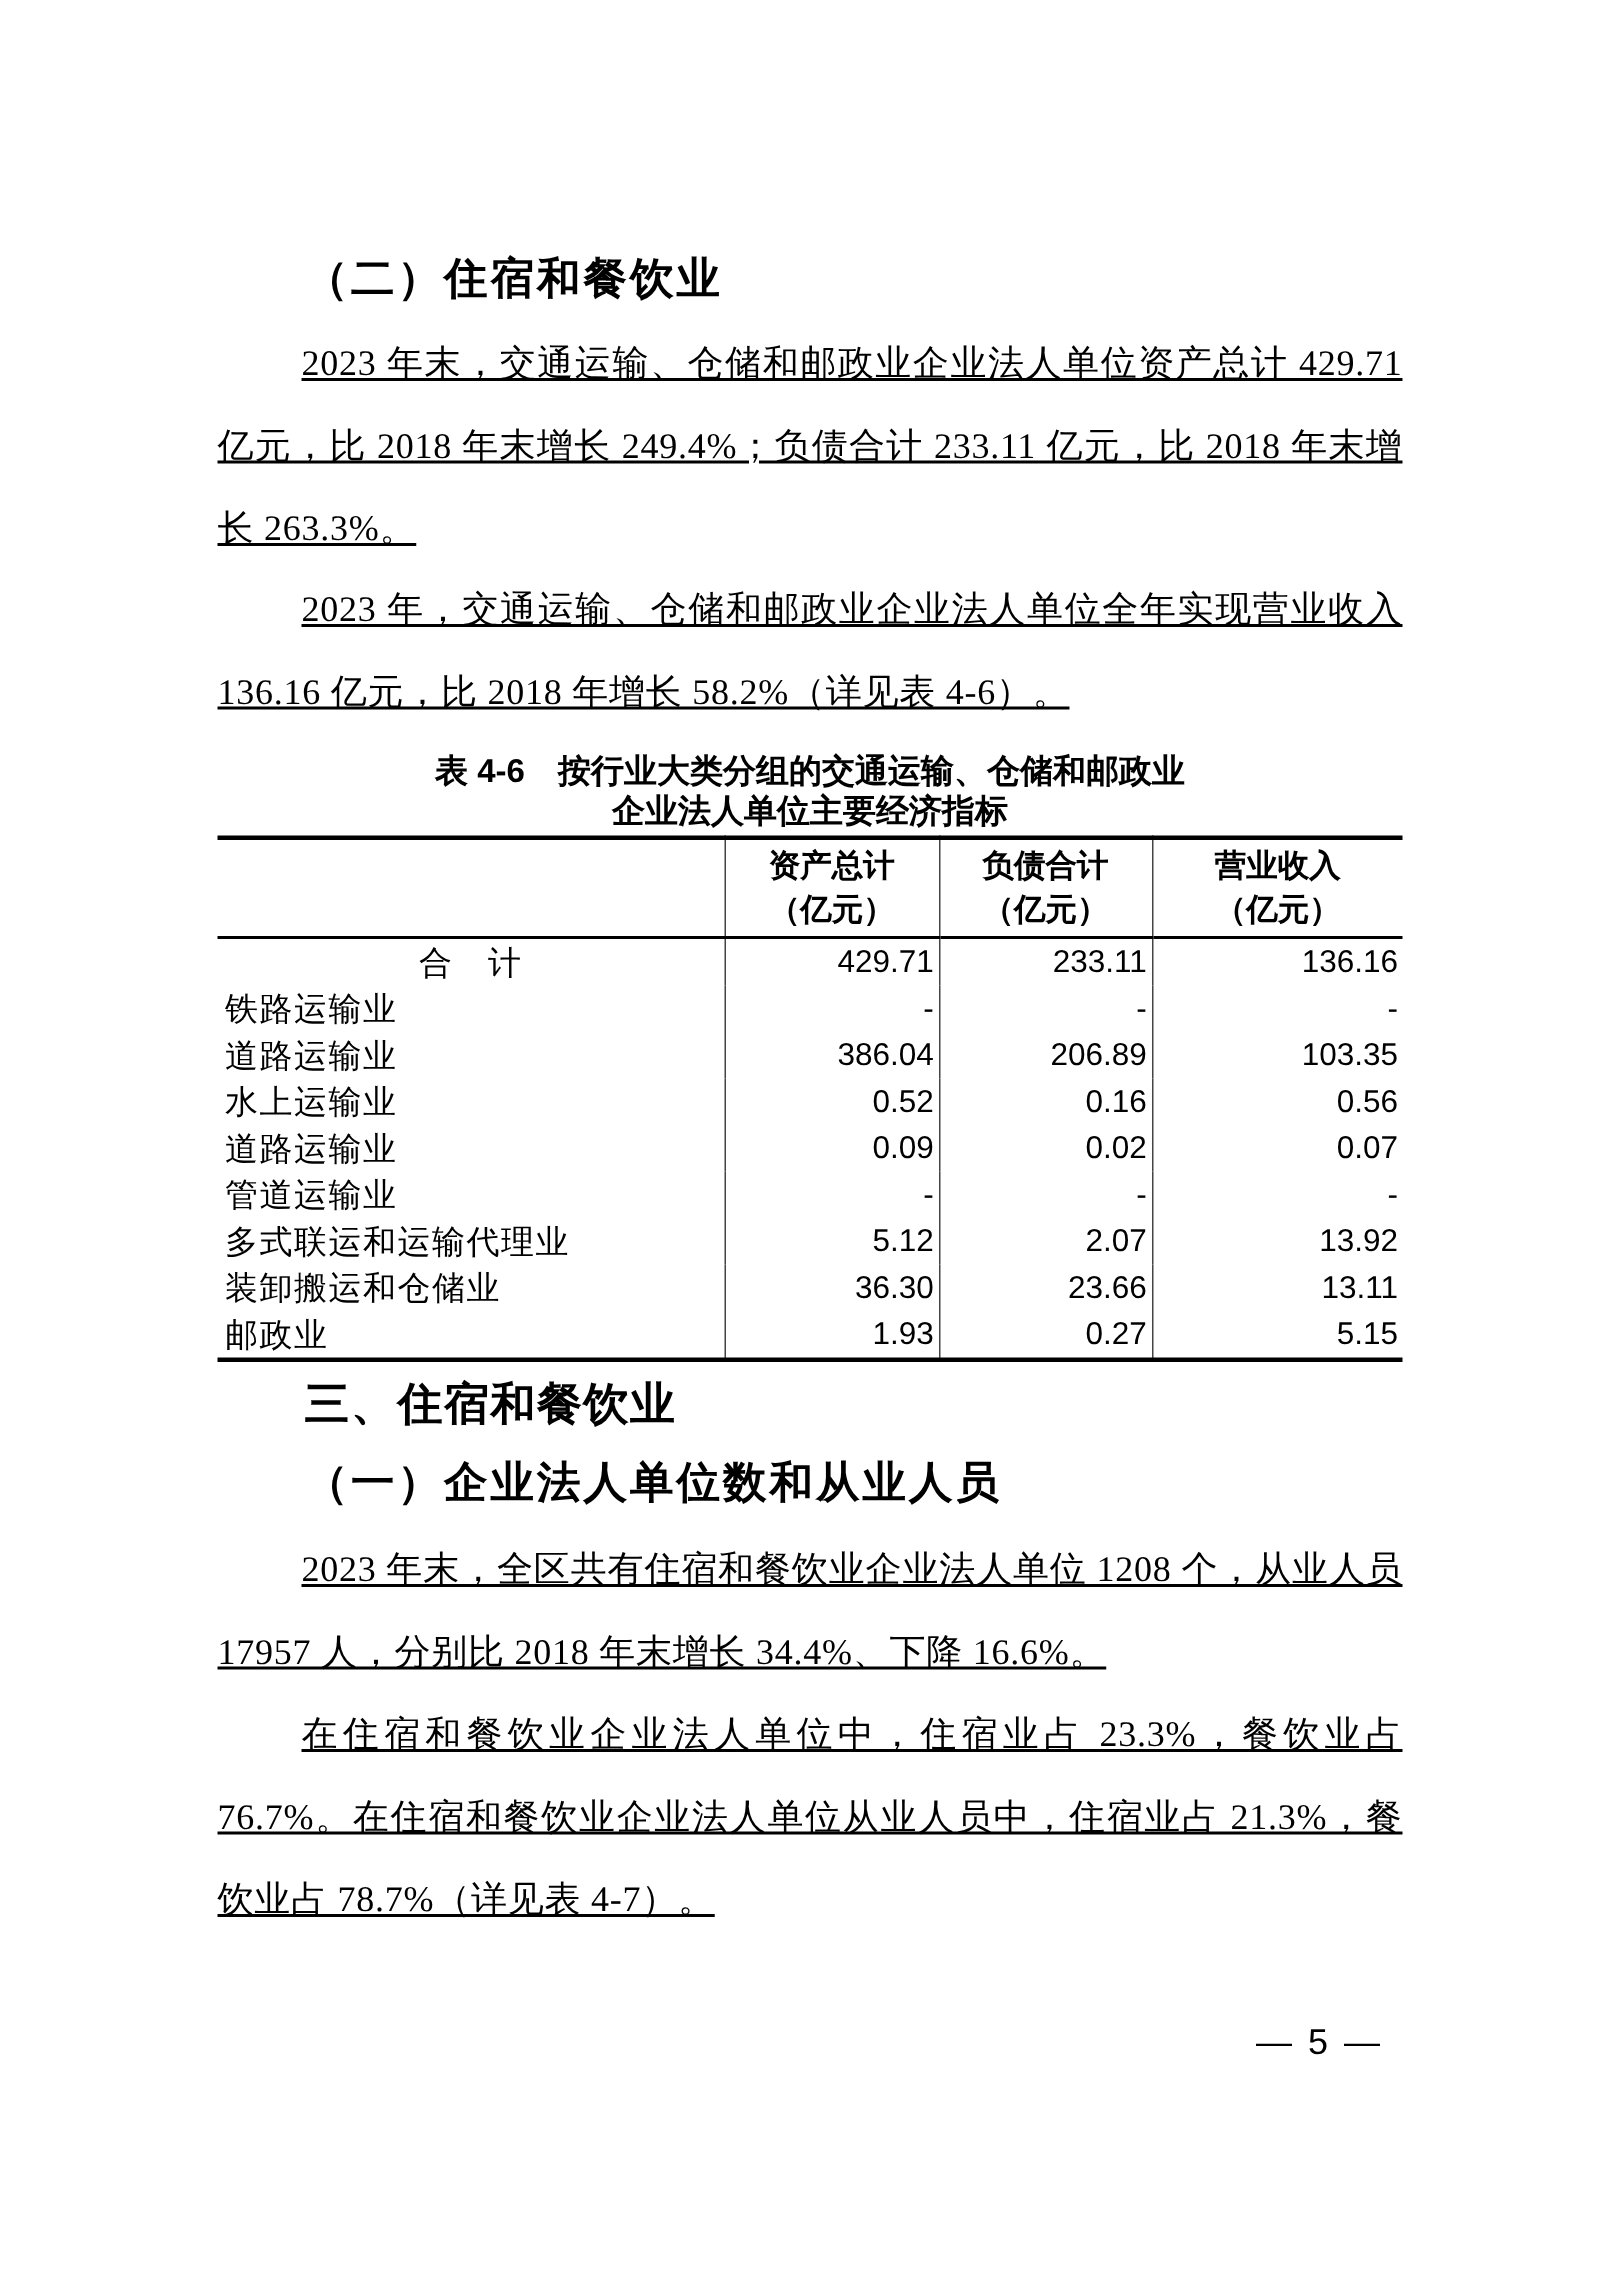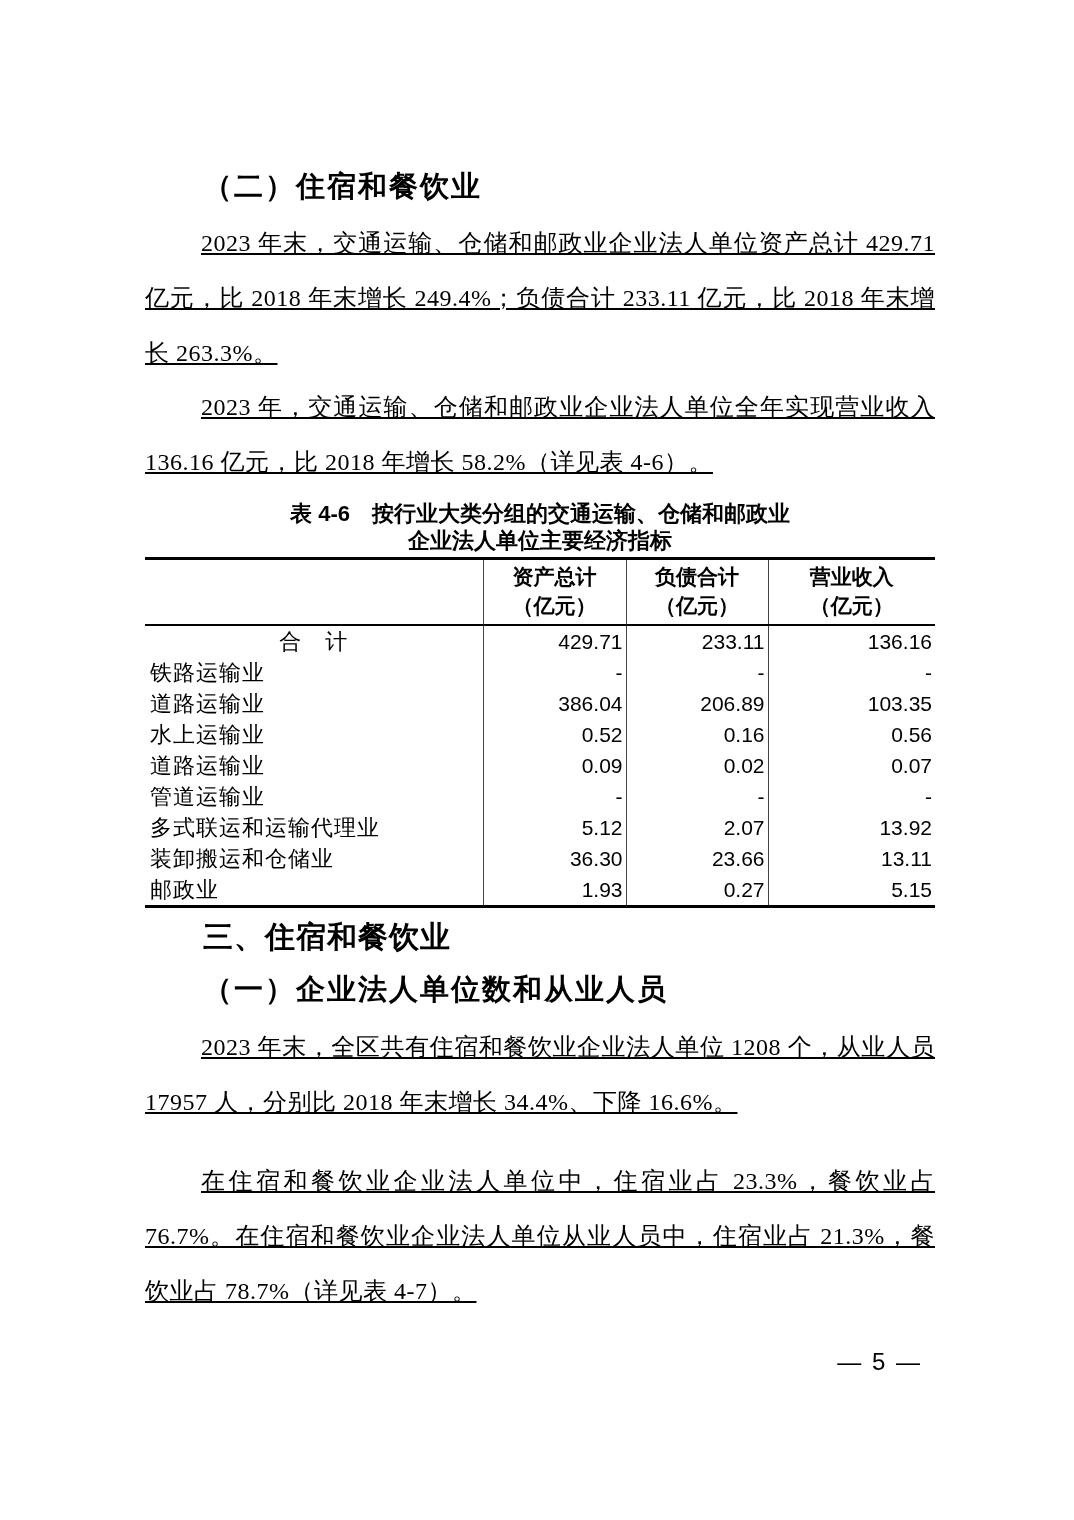--- a/index.html
+++ b/index.html
@@ -174,18 +174,18 @@
 </tbody>
       </table>
     </div>
 
     <div class="blk h-main" style="top:750px">三、住宿和餐饮业</div>
 
     <div class="blk h-sub" style="top:803px">（一）企业法人单位数和从业人员</div>
 
     <div class="blk para" style="top:850px">2023 年末，全区共有住宿和餐饮业企业法人单位 1208 个，从业人员 17957 人，分别比 2018 年末增长 34.4%、下降 16.6%。</div>
 
-    <div class="blk para" style="top:984px">在住宿和餐饮业企业法人单位中，住宿业占 23.3%，餐饮业占 76.7%。在住宿和餐饮业企业法人单位从业人员中，住宿业占 21.3%，餐饮业占 78.7%（详见表 4-7）。</div>
+    <div class="blk para" style="top:960px">在住宿和餐饮业企业法人单位中，住宿业占 23.3%，餐饮业占 76.7%。在住宿和餐饮业企业法人单位从业人员中，住宿业占 21.3%，餐饮业占 78.7%（详见表 4-7）。</div>
 
   </div>
 
   <div class="page-number">— 5 —</div>
 </div>
 
 </body></html>

